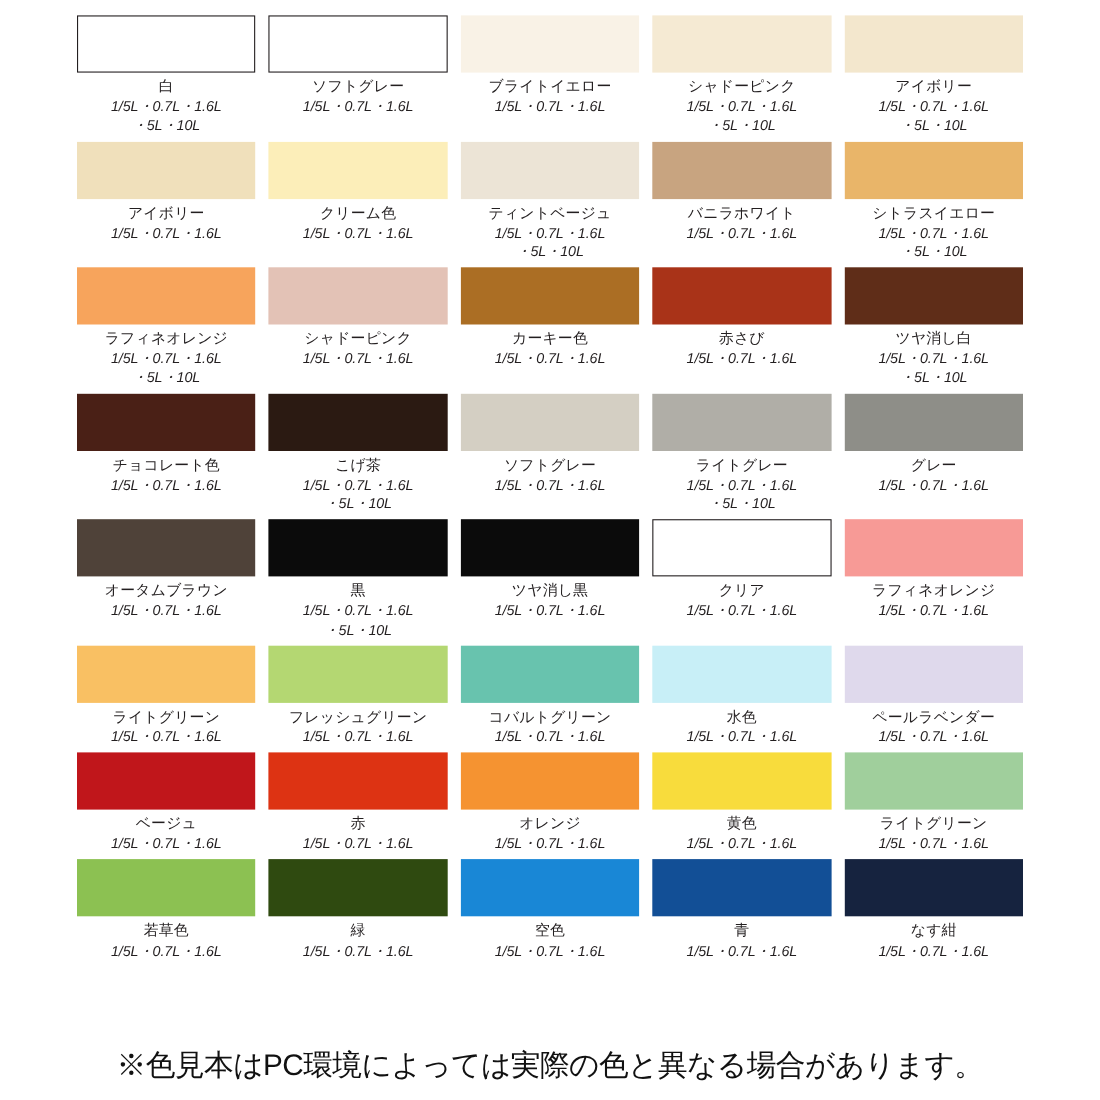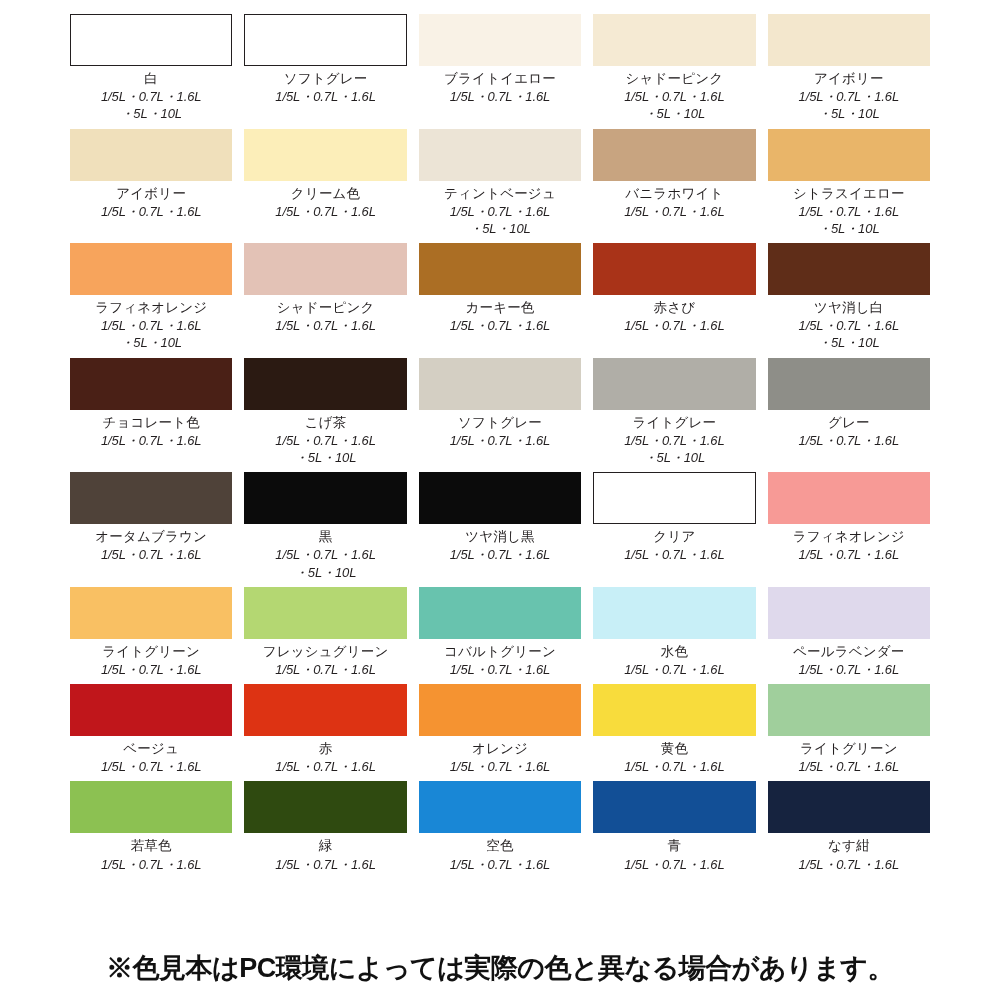--- a/index.html
+++ b/index.html
@@ -56,21 +56,21 @@
     margin-bottom: 6px;
     font-style: italic;
   }
   .footnote {
     position: absolute;
     left: 0;
     right: 0;
     bottom: 14px;
     text-align: center;
     font-size: 27px;
-    font-weight: bold;
+    font-weight: normal;
     letter-spacing: -0.5px;
     color: #111111;
   }
 </style>
 </head>
 <body>
 
 <div id="sheet">
   <div class="grid">
       <div class="cell">

